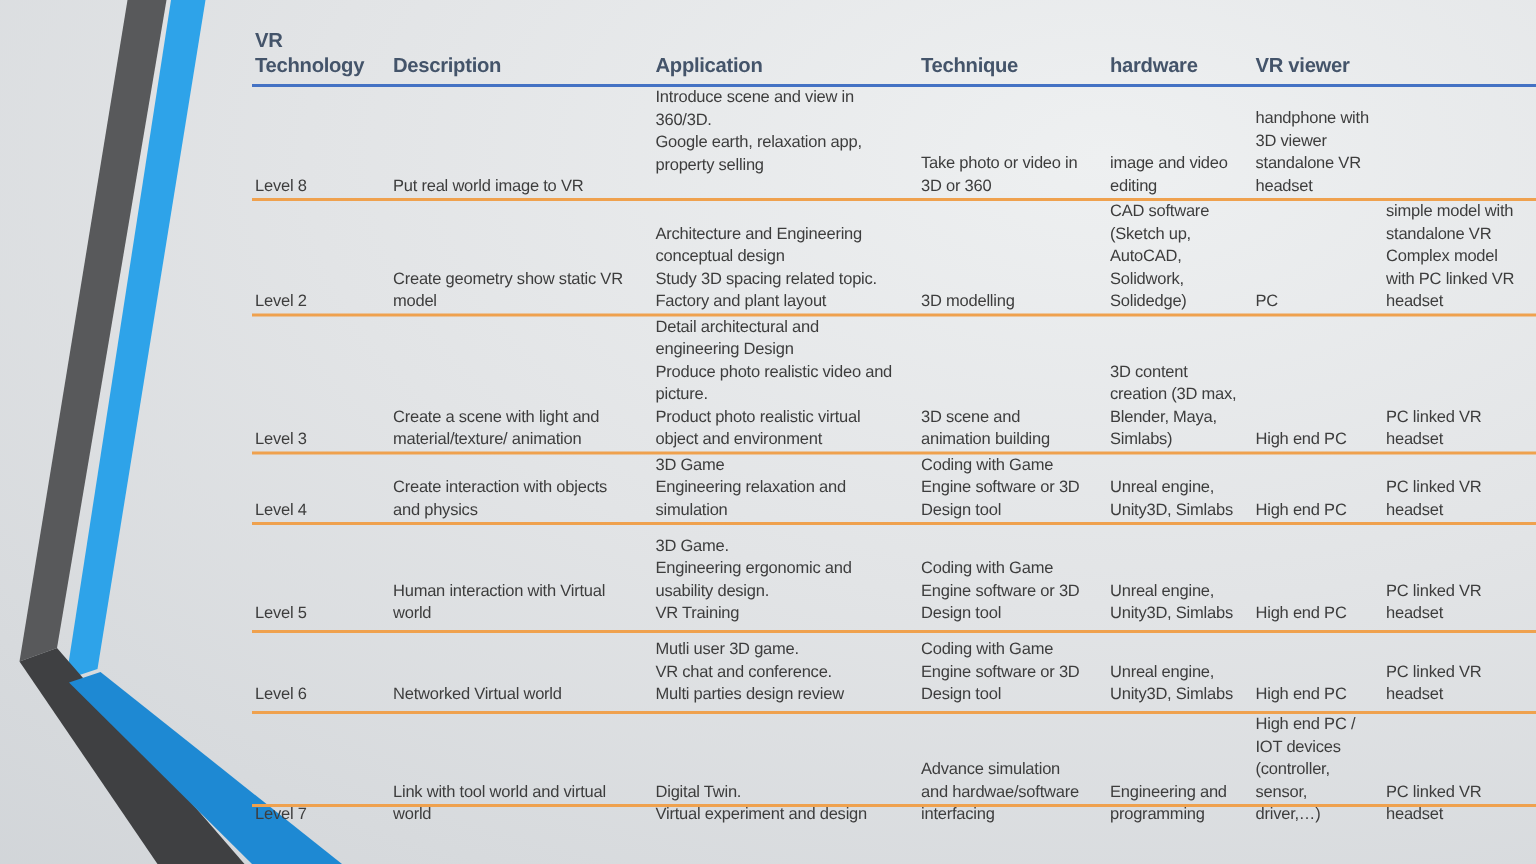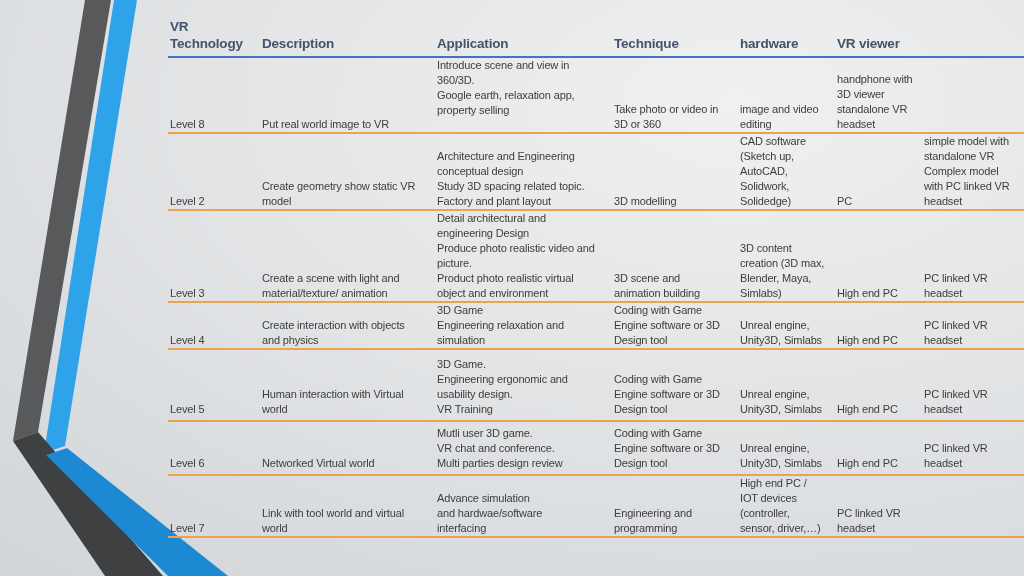--- a/index.html
+++ b/index.html
@@ -169,20 +169,22 @@
         <div class="cell cell-software_tool c4">Unreal engine,
 Unity3D, Simlabs</div>
         <div class="cell cell-hardware c5">High end PC</div>
         <div class="cell cell-vr_headset c6">PC linked VR
 headset</div>
       </div>
       <div class="trow r7">
         <div class="cell cell-level c0">Level 7</div>
         <div class="cell cell-description c1">Link with tool world and virtual
 world</div>
+        <div class="cell cell-application c2">Digital Twin.
+Virtual experiment and design</div>
         <div class="cell cell-technique c3">Advance simulation
 and hardwae/software
 interfacing</div>
         <div class="cell cell-software_tool c4">Engineering and
 programming</div>
         <div class="cell cell-hardware c5">High end PC /
 IOT devices
 (controller,
 sensor, driver,…)</div>
         <div class="cell cell-vr_headset c6">PC linked VR

